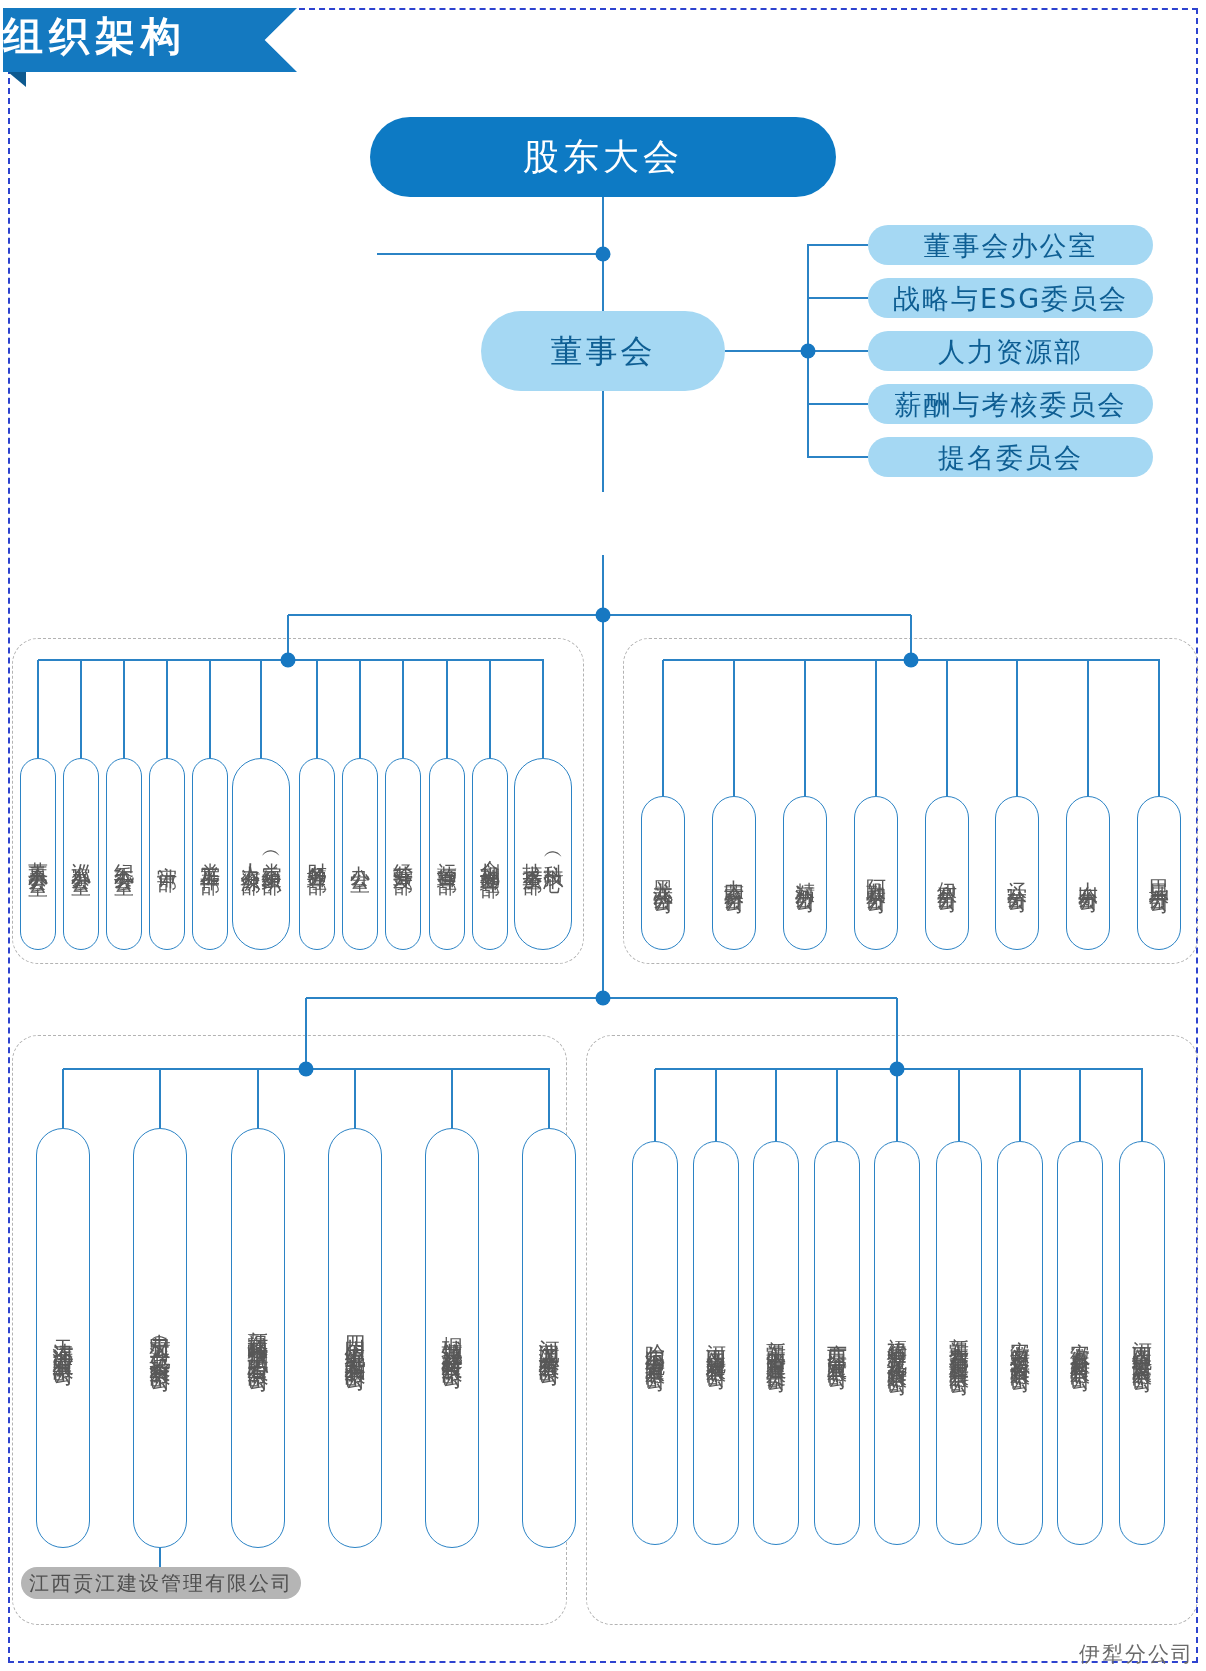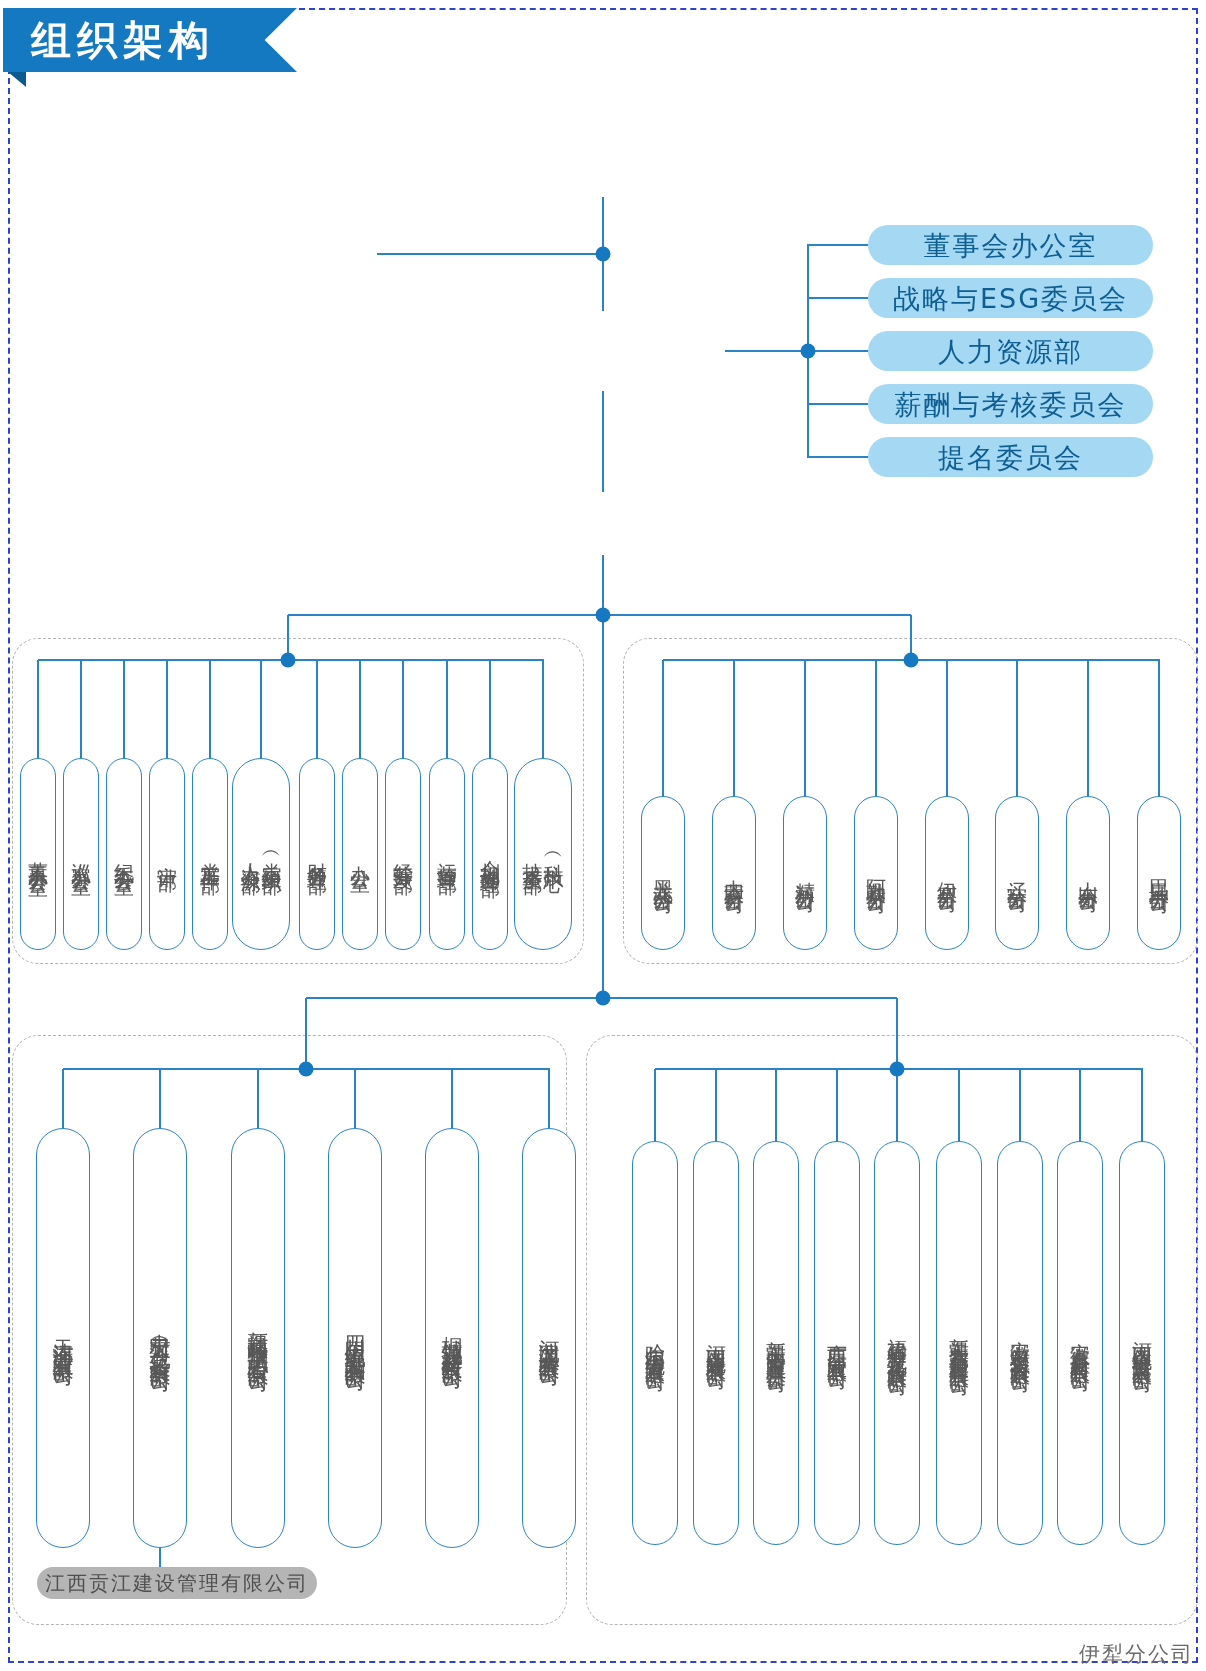--- a/index.html
+++ b/index.html
@@ -4,57 +4,59 @@
 <style>
   html,body{margin:0;padding:0;background:#ffffff;}
   #page{position:relative;width:1206px;height:1671px;background:#ffffff;overflow:hidden;
         font-family:"DejaVu Sans",sans-serif;}
   #page-border{position:absolute;left:8px;top:8px;width:1186px;height:1651px;
         border:2px dashed #2d43cf;pointer-events:none;}
   
   #banner{position:absolute;left:3px;top:8px;width:294px;height:64px;background:#1479c0;
         clip-path:polygon(0 0,100% 0,89% 50%,100% 100%,0 100%);
         display:flex;align-items:center;z-index:5;}
-  #banner .t{color:#ffffff;font-size:40px;font-weight:bold;letter-spacing:6px;padding-left:28px;line-height:1;}
+  #banner .t{color:#ffffff;font-size:40px;font-weight:bold;letter-spacing:6px;line-height:1;font-family:Liberation Mono, monospace;}
   #banner-fold{position:absolute;left:8px;top:72px;width:18px;height:15px;background:#0d5a90;
         clip-path:polygon(0 0,100% 0,100% 100%);z-index:4;}
   
   .line{position:absolute;background:#2b83c5;}
   .dot{position:absolute;width:15px;height:15px;border-radius:50%;background:#1778c2;
         transform:translate(-50%,-50%);}
   
   .node{position:absolute;display:flex;align-items:center;justify-content:center;
         font-weight:500;color:#0e5e93;line-height:1;z-index:2;}
   .node.primary{background:#0d7ac4;color:#ffffff;}
   .node.secondary{background:#a5d8f3;}
   
   .gbox{position:absolute;border:1px dashed #b3b3b3;border-radius:26px;}
   
   .vpill{position:absolute;background:#ffffff;border:1.5px solid #2b83c5;border-radius:999px;
         display:flex;flex-direction:row;align-items:center;justify-content:center;
         z-index:2;box-sizing:border-box;}
   .vpill span{writing-mode:vertical-rl;text-orientation:mixed;line-height:1.05;
         letter-spacing:3px;color:#585858;}
   
-  #gray-pill{position:absolute;left:37px;top:1567px;width:280px;height:32px;border-radius:16px;
+  #gray-pill{position:absolute;left:21px;top:1567px;width:280px;height:32px;border-radius:16px;
         background:#b5b5b5;color:#4f4f4f;font-size:20px;display:flex;align-items:center;
         justify-content:center;letter-spacing:2px;z-index:2;}
   #footer-caption{position:absolute;right:12px;top:1640px;font-size:21px;color:#6a6a6a;letter-spacing:2px;}
 </style>
 </head>
 <body>
 
 <div id="page">
   <div id="page-border"></div>
 
   <div id="banner">
     <div class="t">组织架构</div>
   </div>
   <div id="banner-fold"></div>
 
+  <div class="node primary" style="left:370px;top:117px;width:466px;height:80px;border-radius:40px;font-size:36px;letter-spacing:4px;">股东大会</div>
+  <div class="node secondary" style="left:481px;top:311px;width:244px;height:80px;border-radius:40px;font-size:32px;letter-spacing:3px;">董事会</div>
 
   <div class="gbox" style="left:12px;top:638px;width:570px;height:324px;"></div>
   <div class="gbox" style="left:623px;top:638px;width:573px;height:324px;"></div>
   <div class="gbox" style="left:12px;top:1035px;width:553px;height:588px;"></div>
   <div class="gbox" style="left:586px;top:1035px;width:610px;height:588px;"></div>
 
   <div id="committees">
       <div class="node secondary" style="left: 868px; top: 225px; width: 285px; height: 40px; border-radius: 20px; font-size: 27px; letter-spacing: 2px;">董事会办公室</div>
       <div class="node secondary" style="left: 868px; top: 278px; width: 285px; height: 40px; border-radius: 20px; font-size: 27px; letter-spacing: 2px;">战略与ESG委员会</div>
       <div class="node secondary" style="left: 868px; top: 331px; width: 285px; height: 40px; border-radius: 20px; font-size: 27px; letter-spacing: 2px;">人力资源部</div>

